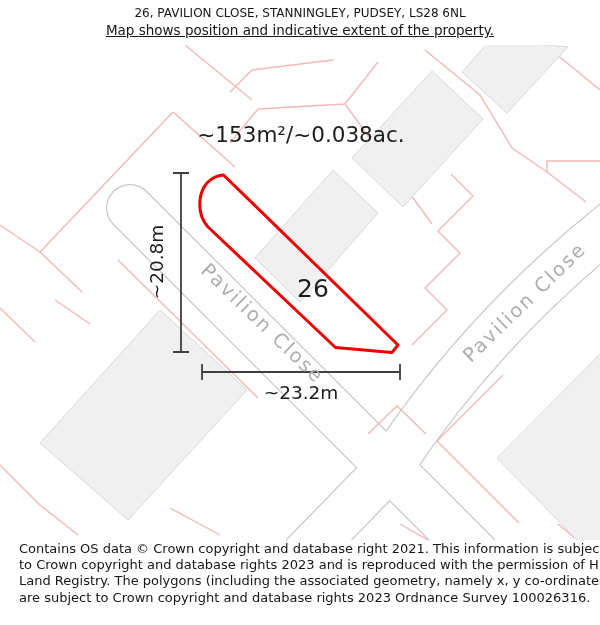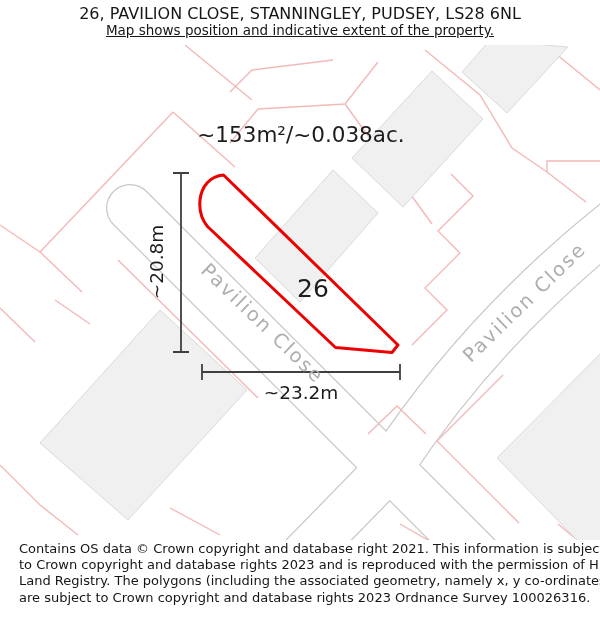--- a/index.html
+++ b/index.html
@@ -1,19 +1,19 @@
 <!DOCTYPE html>
 <html><head>
 <meta charset="utf-8">
 <style>
   html,body{margin:0;padding:0;background:#ffffff;}
   #stage{position:relative;width:600px;height:625px;background:#ffffff;overflow:hidden;
          font-family:"DejaVu Sans","Liberation Sans",sans-serif;}
   #map-header{position:absolute;top:5px;left:0;width:600px;text-align:center;color:#161616;}
-  #map-header .line1{font-size:16px;line-height:17px;display:block;}
+  #map-header .line1{font-size:12px;line-height:17px;display:block;}
   #map-header .line2{font-size:13.5px;line-height:17px;display:block;text-decoration:underline;}
   #map-svg{position:absolute;top:45px;left:0;}
   #map-footer{position:absolute;top:541px;left:19px;width:595px;font-size:13px;
               line-height:16.2px;color:#161616;text-align:left;}
   .street-casing{fill:none;stroke:#c8c8c8;stroke-width:48;stroke-linecap:round;}
   .street-fill{fill:none;stroke:#ffffff;stroke-width:45.5;stroke-linecap:round;}
   .parcel{fill:none;stroke:#f4b8b8;stroke-width:1.4;stroke-linejoin:miter;}
   .building{fill:#f0f0f0;stroke:#d9d9d9;stroke-width:1;}
   .boundary{fill:none;stroke:#ec0000;stroke-width:3;stroke-linejoin:round;}
   .dim{fill:none;stroke:#3f3f3f;stroke-width:1.8;}

